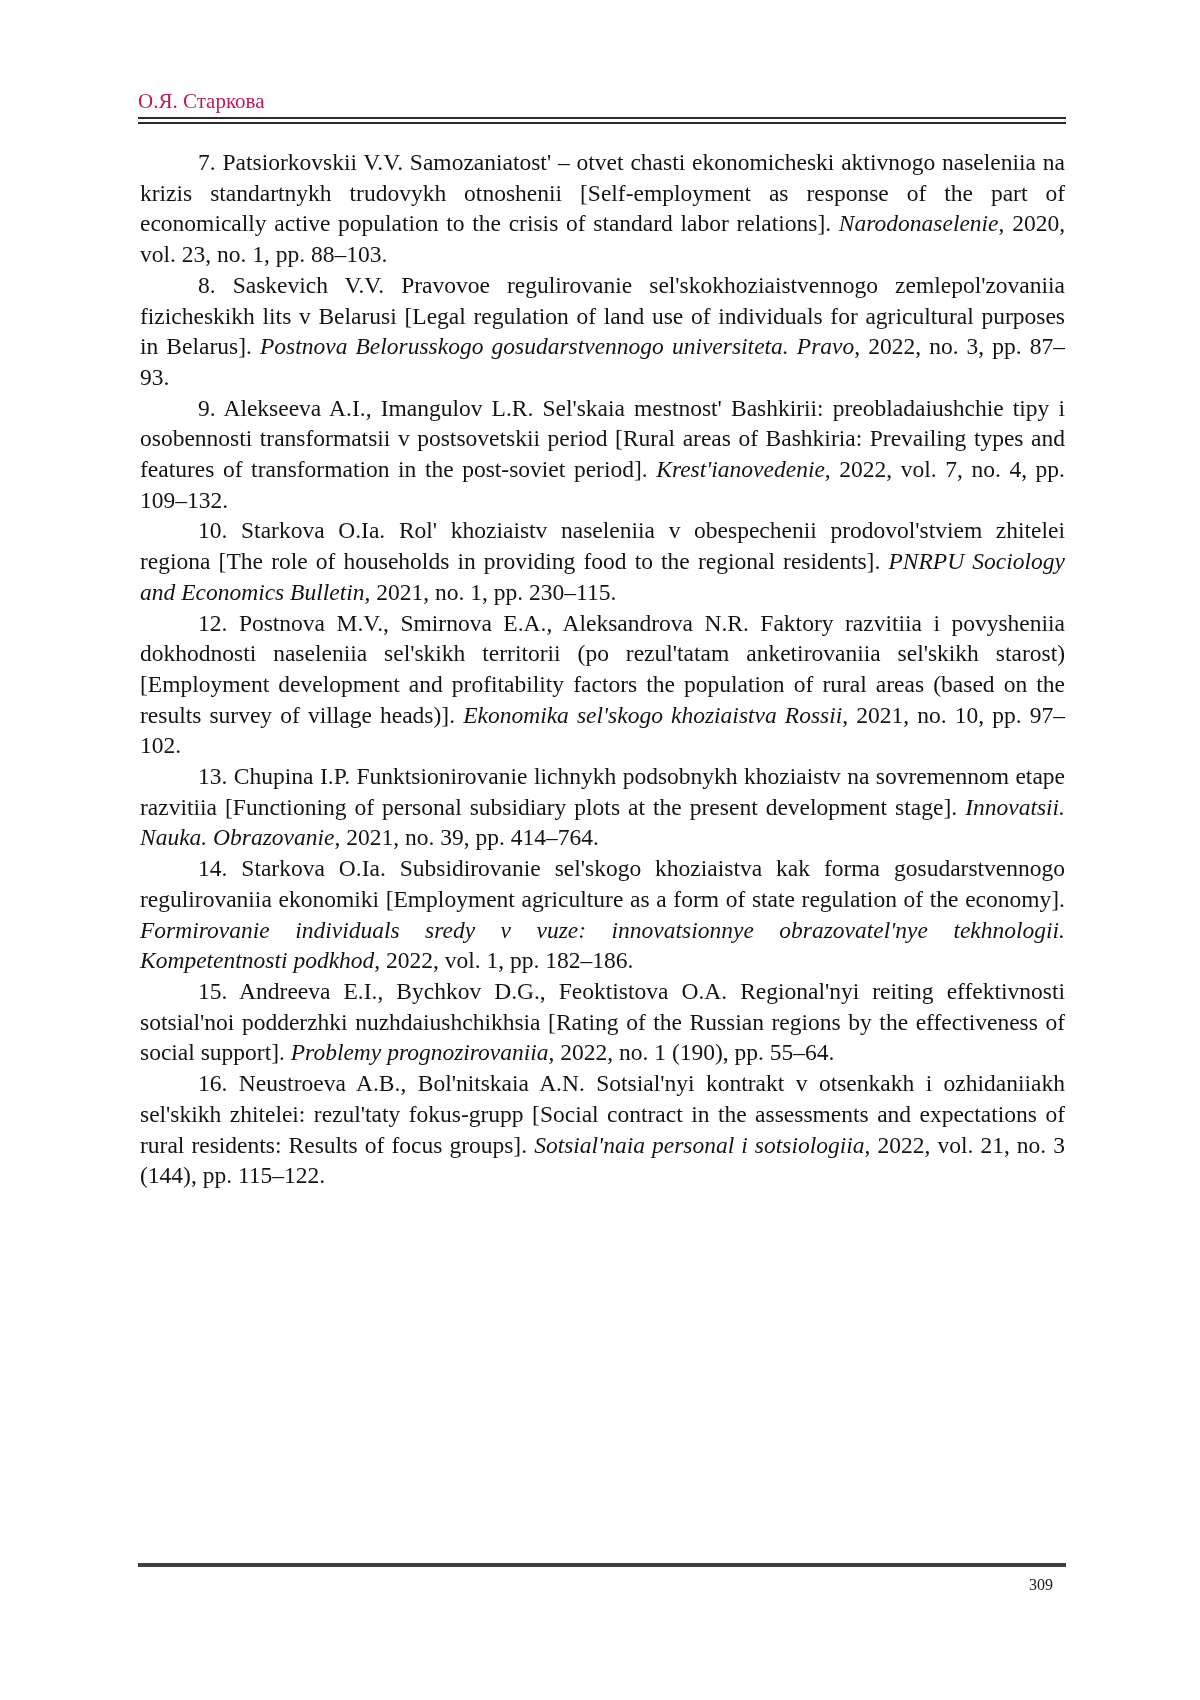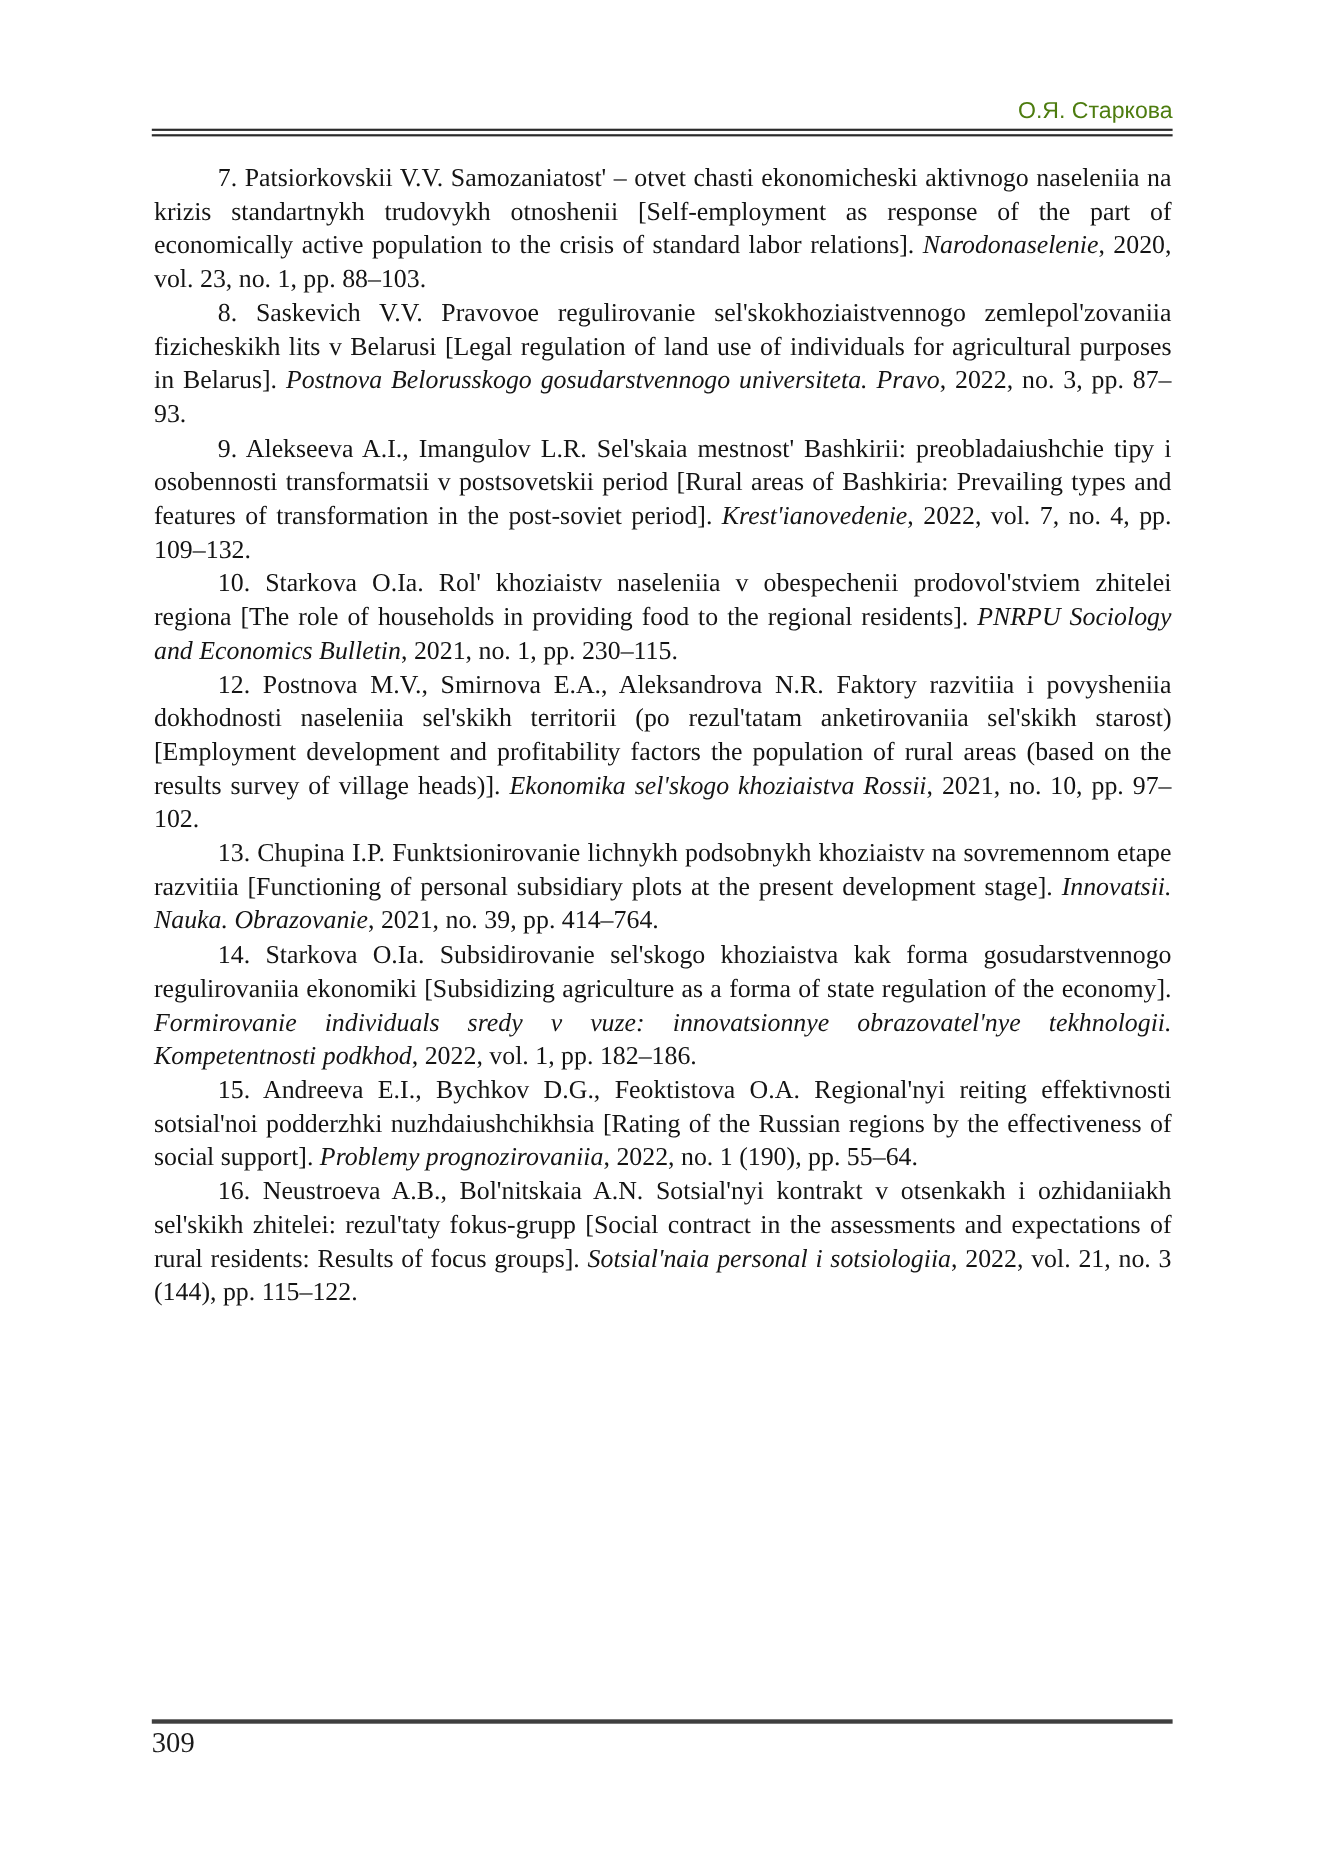--- a/index.html
+++ b/index.html
@@ -17,25 +17,25 @@
   .page {
     position: absolute;
     inset: 0;
     background: #ffffff;
   }
   .running-head {
     position: absolute;
     top: 88px;
     left: 138px;
     width: 928px;
-    text-align: right;
-    font-family: Liberation Sans, sans-serif;
+    text-align: left;
+    font-family: Liberation Serif, serif;
     font-size: 21px;
     line-height: 26px;
-    color: #4d7c0f;
+    color: #be185d;
   }
   .head-rule {
     position: absolute;
     top: 117px;
     left: 138px;
     width: 928px;
     height: 3px;
     border-top: 2px solid #2b2b2b;
     border-bottom: 2px solid #2b2b2b;
   }
@@ -64,43 +64,43 @@
     left: 138px;
     width: 928px;
     height: 4px;
     background: #3f3f3f;
   }
   .page-num {
     position: absolute;
     top: 1571px;
     left: 138px;
     width: 915px;
-    text-align: left;
-    font-size: 26px;
+    text-align: right;
+    font-size: 16px;
     line-height: 28px;
     color: #1a1a1a;
   }
 </style>
 </head>
 <body>
 
 <div class="page">
 
   <div class="running-head">О.Я. Старкова</div>
 
   <div class="head-rule"></div>
 
   <div class="refs" id="references">
       <p><span class="ref-num">7. </span><span>Patsiorkovskii V.V. Samozaniatost' – otvet chasti ekonomicheski aktivnogo naseleniia na krizis standartnykh trudovykh otnoshenii [Self-employment as response of the part of economically active population to the crisis of standard labor relations]. </span><em>Narodonaselenie</em><span>, 2020, vol. 23, no. 1, pp. 88–103.</span></p>
       <p><span class="ref-num">8. </span><span>Saskevich V.V. Pravovoe regulirovanie sel'skokhoziaistvennogo zemlepol'zovaniia fizicheskikh lits v Belarusi [Legal regulation of land use of individuals for agricultural purposes in Belarus]. </span><em>Postnova Belorusskogo gosudarstvennogo universiteta. Pravo</em><span>, 2022, no. 3, pp. 87–93.</span></p>
       <p><span class="ref-num">9. </span><span>Alekseeva A.I., Imangulov L.R. Sel'skaia mestnost' Bashkirii: preobladaiushchie tipy i osobennosti transformatsii v postsovetskii period [Rural areas of Bashkiria: Prevailing types and features of transformation in the post-soviet period]. </span><em>Krest'ianovedenie</em><span>, 2022, vol. 7, no. 4, pp. 109–132.</span></p>
       <p><span class="ref-num">10. </span><span>Starkova O.Ia. Rol' khoziaistv naseleniia v obespechenii prodovol'stviem zhitelei regiona [The role of households in providing food to the regional residents]. </span><em>PNRPU Sociology and Economics Bulletin</em><span>, 2021, no. 1, pp. 230–115.</span></p>
       <p><span class="ref-num">12. </span><span>Postnova M.V., Smirnova E.A., Aleksandrova N.R. Faktory razvitiia i povysheniia dokhodnosti naseleniia sel'skikh territorii (po rezul'tatam anketirovaniia sel'skikh starost) [Employment development and profitability factors the population of rural areas (based on the results survey of village heads)]. </span><em>Ekonomika sel'skogo khoziaistva Rossii</em><span>, 2021, no. 10, pp. 97–102.</span></p>
       <p><span class="ref-num">13. </span><span>Chupina I.P. Funktsionirovanie lichnykh podsobnykh khoziaistv na sovremennom etape razvitiia [Functioning of personal subsidiary plots at the present development stage]. </span><em>Innovatsii. Nauka. Obrazovanie</em><span>, 2021, no. 39, pp. 414–764.</span></p>
-      <p><span class="ref-num">14. </span><span>Starkova O.Ia. Subsidirovanie sel'skogo khoziaistva kak forma gosudarstvennogo regulirovaniia ekonomiki [Subsidizing agriculture as a forma of state regulation of the economy]. </span><em>Formirovanie individuals sredy v vuze: innovatsionnye obrazovatel'nye tekhnologii. Kompetentnosti podkhod</em><span>, 2022, vol. 1, pp. 182–186.</span></p>
+      <p><span class="ref-num">14. </span><span>Starkova O.Ia. Subsidirovanie sel'skogo khoziaistva kak forma gosudarstvennogo regulirovaniia ekonomiki [Employment agriculture as a form of state regulation of the economy]. </span><em>Formirovanie individuals sredy v vuze: innovatsionnye obrazovatel'nye tekhnologii. Kompetentnosti podkhod</em><span>, 2022, vol. 1, pp. 182–186.</span></p>
       <p><span class="ref-num">15. </span><span>Andreeva E.I., Bychkov D.G., Feoktistova O.A. Regional'nyi reiting effektivnosti sotsial'noi podderzhki nuzhdaiushchikhsia [Rating of the Russian regions by the effectiveness of social support]. </span><em>Problemy prognozirovaniia</em><span>, 2022, no. 1 (190), pp. 55–64.</span></p>
       <p><span class="ref-num">16. </span><span>Neustroeva A.B., Bol'nitskaia A.N. Sotsial'nyi kontrakt v otsenkakh i ozhidaniiakh sel'skikh zhitelei: rezul'taty fokus-grupp [Social contract in the assessments and expectations of rural residents: Results of focus groups]. </span><em>Sotsial'naia personal i sotsiologiia</em><span>, 2022, vol. 21, no. 3 (144), pp. 115–122.</span></p>
     </div>
 
   <div class="foot-rule"></div>
 
   <div class="page-num">309</div>
 
 </div>
 

